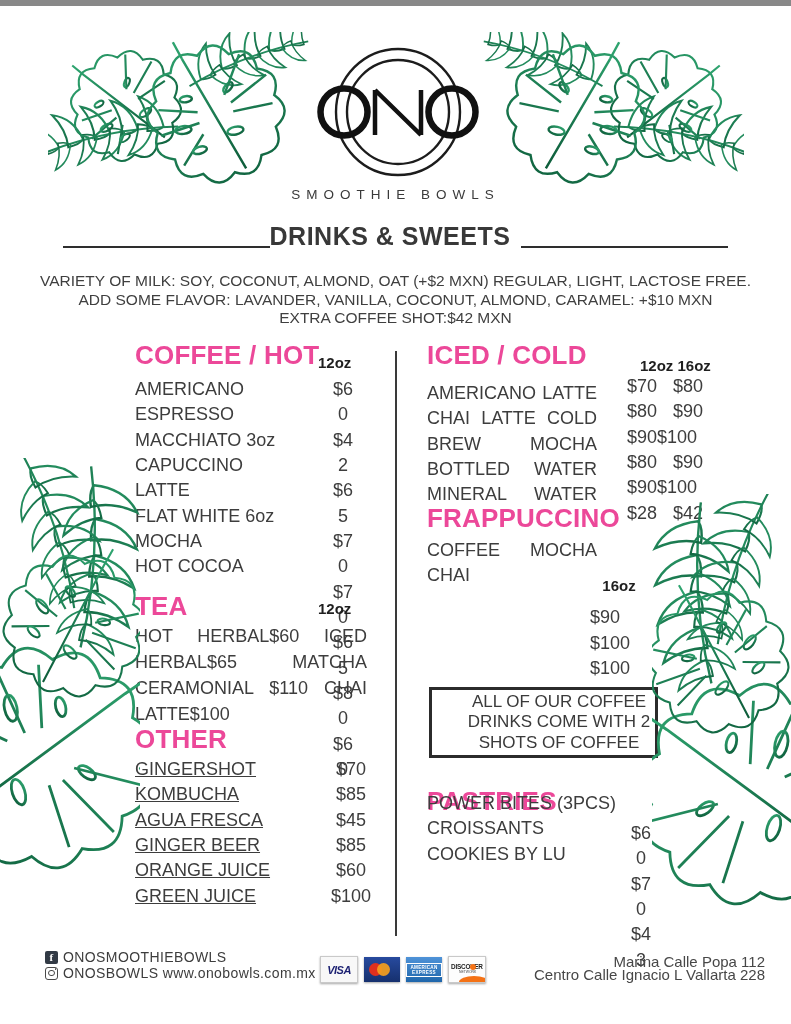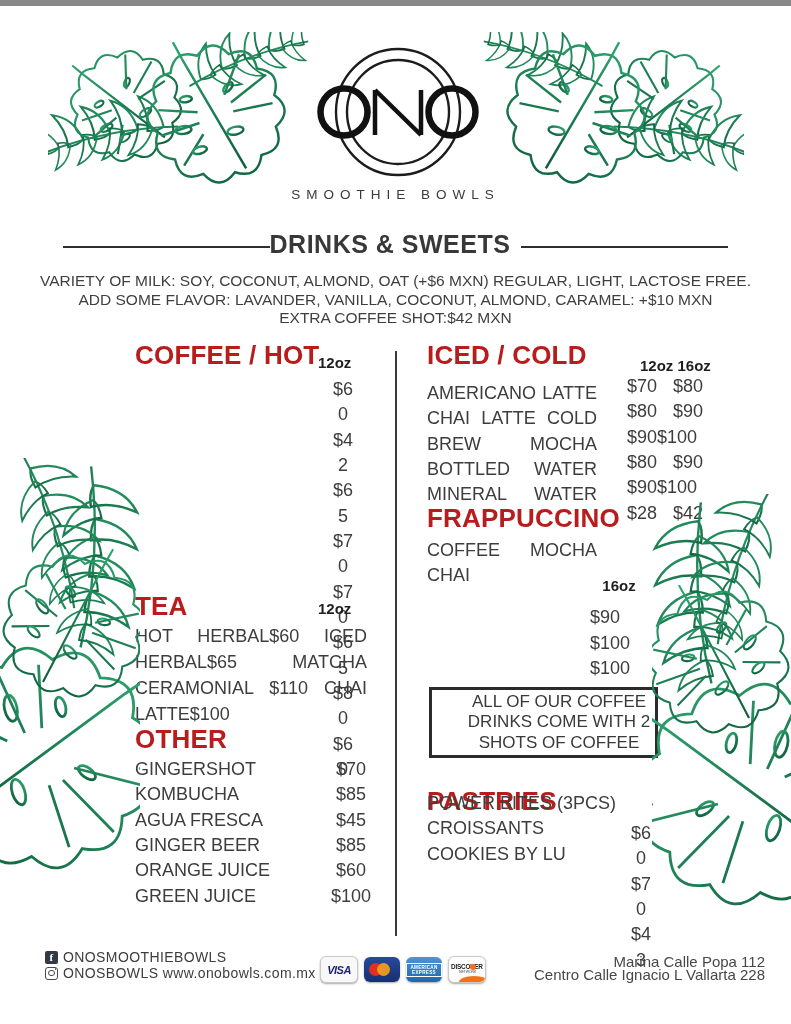--- a/index.html
+++ b/index.html
@@ -1,43 +1,43 @@
 <!DOCTYPE html>
 <html><head>
 <meta charset="utf-8">
 <style>
   html,body{margin:0;padding:0;background:#888;}
   #page{position:relative;width:791px;height:1024px;background:#ffffff;margin:6px auto;
         font-family:"Liberation Sans",sans-serif;overflow:hidden;}
   .abs{position:absolute;}
-  .head{font-weight:bold;font-size:26px;color:#b91c1c;letter-spacing:.2px;white-space:nowrap;}
+  .head{font-weight:bold;font-size:26px;color:#ec4899;letter-spacing:.2px;white-space:nowrap;}
   .sz{font-weight:bold;font-size:15px;color:#1f1f1f;white-space:nowrap;}
   .it{font-size:18px;line-height:25.33px;color:#3d3d3d;}
   .it>div{white-space:nowrap;}
   .jlines>div{white-space:normal;text-align:justify;text-align-last:justify;}
   .pc{text-align:center;}
   .tagline{letter-spacing:6px;font-size:13.5px;color:#3a3a3a;text-align:center;}
   .title{font-weight:bold;font-size:25px;letter-spacing:.5px;color:#383838;text-align:center;}
   .hline{height:2px;background:#2e2e2e;}
   .notes{font-size:15.5px;line-height:18.5px;color:#3f3f3f;text-align:center;}
   .vdiv{width:2px;background:#3a3a3a;}
-  .orow{position:relative;}
+  .orow{position:relative;text-decoration:underline;}
   .orow .opr{position:absolute;left:187px;width:58px;text-align:center;}
   .notebox{border:3px solid #2b2b2b;display:flex;align-items:center;justify-content:flex-end;}
   .notebox div{width:192px;text-align:center;font-size:17px;line-height:20.5px;color:#3a3a3a;}
   .fsoc{display:flex;align-items:center;gap:5px;font-size:14px;color:#3d3d3d;letter-spacing:.4px;}
   .fb{width:13px;height:13px;border-radius:2px;background:#323a45;color:#fff;font-weight:bold;
       font-size:11px;text-align:center;line-height:13px;font-family:"Liberation Serif",serif;}
   .ig{width:11px;height:11px;border:1.6px solid #4a4a4a;border-radius:3px;position:relative;}
   .ig:before{content:"";position:absolute;left:2.2px;top:2.2px;width:4.6px;height:4.6px;
       border:1.4px solid #4a4a4a;border-radius:50%;}
   .ig:after{content:"";position:absolute;right:.8px;top:.8px;width:1.6px;height:1.6px;
       border-radius:50%;background:#4a4a4a;}
   .cards{display:flex;gap:6px;align-items:center;}
-  .card{width:36px;height:25px;border-radius:6px;position:relative;overflow:hidden;
+  .card{width:36px;height:25px;border-radius:0;position:relative;overflow:hidden;
         box-shadow:0 1px 2px rgba(0,0,0,.35);}
   .card.visa{background:#f8f8f8;border:1px solid #c9c9c9;display:flex;align-items:center;justify-content:center;}
   .card.visa span{color:#1a1f71;font-weight:bold;font-style:italic;font-size:11px;letter-spacing:-.5px;}
   .card.mc{background:linear-gradient(#274a9e,#16306e);}
   .card.mc i{position:absolute;top:6px;width:13px;height:13px;border-radius:50%;}
   .card.mc i.r{left:5px;background:#e0301e;}
   .card.mc i.o{left:13px;background:#f59e1d;opacity:.92;}
   .card.amex{background:linear-gradient(#4f93d8,#1f66ab);display:flex;align-items:center;justify-content:center;}
   .card.amex span{color:#fff;font-weight:bold;font-size:4.6px;text-align:center;line-height:5px;
         border:1px solid #fff;padding:1px 2px;letter-spacing:.3px;}
@@ -113,32 +113,42 @@
     <g>
       <circle cx="31" cy="78" r="23.5" fill="none" stroke="#111" stroke-width="6.5"></circle>
       <path d="M62,56 V101 M62,56 L108,101 M108,56 V101" fill="none" stroke="#111" stroke-width="4.5"></path>
       <circle cx="139" cy="78" r="23.5" fill="none" stroke="#111" stroke-width="6.5"></circle>
     </g>
   </svg>
   <div class="abs tagline" style="left:0;top:181px;width:791px">SMOOTHIE BOWLS</div>
 
   <div class="abs hline" style="left:63px;top:240px;width:207px"></div>
   <div class="abs hline" style="left:521px;top:240px;width:207px"></div>
-  <div class="abs title" style="left:0;top:224px;width:780px">DRINKS &amp; SWEETS</div>
+  <div class="abs title" style="left:0;top:216px;width:780px">DRINKS &amp; SWEETS</div>
 
   <div class="abs notes" style="left:0;top:266px;width:791px">
-      <div>VARIETY OF MILK: SOY, COCONUT, ALMOND, OAT (+$6 MXN) REGULAR, LIGHT, LACTOSE FREE.</div>
+      <div>VARIETY OF MILK: SOY, COCONUT, ALMOND, OAT (+$2 MXN) REGULAR, LIGHT, LACTOSE FREE.</div>
       <div>ADD SOME FLAVOR: LAVANDER, VANILLA, COCONUT, ALMOND, CARAMEL: +$10 MXN</div>
       <div>EXTRA COFFEE SHOT:$42 MXN</div>
     </div>
 
   <div class="abs vdiv" style="left:395px;top:345px;height:585px"></div>
 
   <div class="abs head" style="left:135px;top:334px">COFFEE / HOT</div>
   <div class="abs sz" style="left:318px;top:348px">12oz</div>
+  <div class="abs it" style="left:135px;top:371px">
+      <div>AMERICANO</div>
+      <div>ESPRESSO</div>
+      <div>MACCHIATO 3oz</div>
+      <div>CAPUCCINO</div>
+      <div>LATTE</div>
+      <div>FLAT WHITE 6oz</div>
+      <div>MOCHA</div>
+      <div>HOT COCOA</div>
+    </div>
   <div class="abs it pc" style="left:320px;top:371px;width:46px">
       <div>$6</div>
       <div>0</div>
       <div>$4</div>
       <div>2</div>
       <div>$6</div>
       <div>5</div>
       <div>$7</div>
       <div>0</div>
       <div>$7</div>

